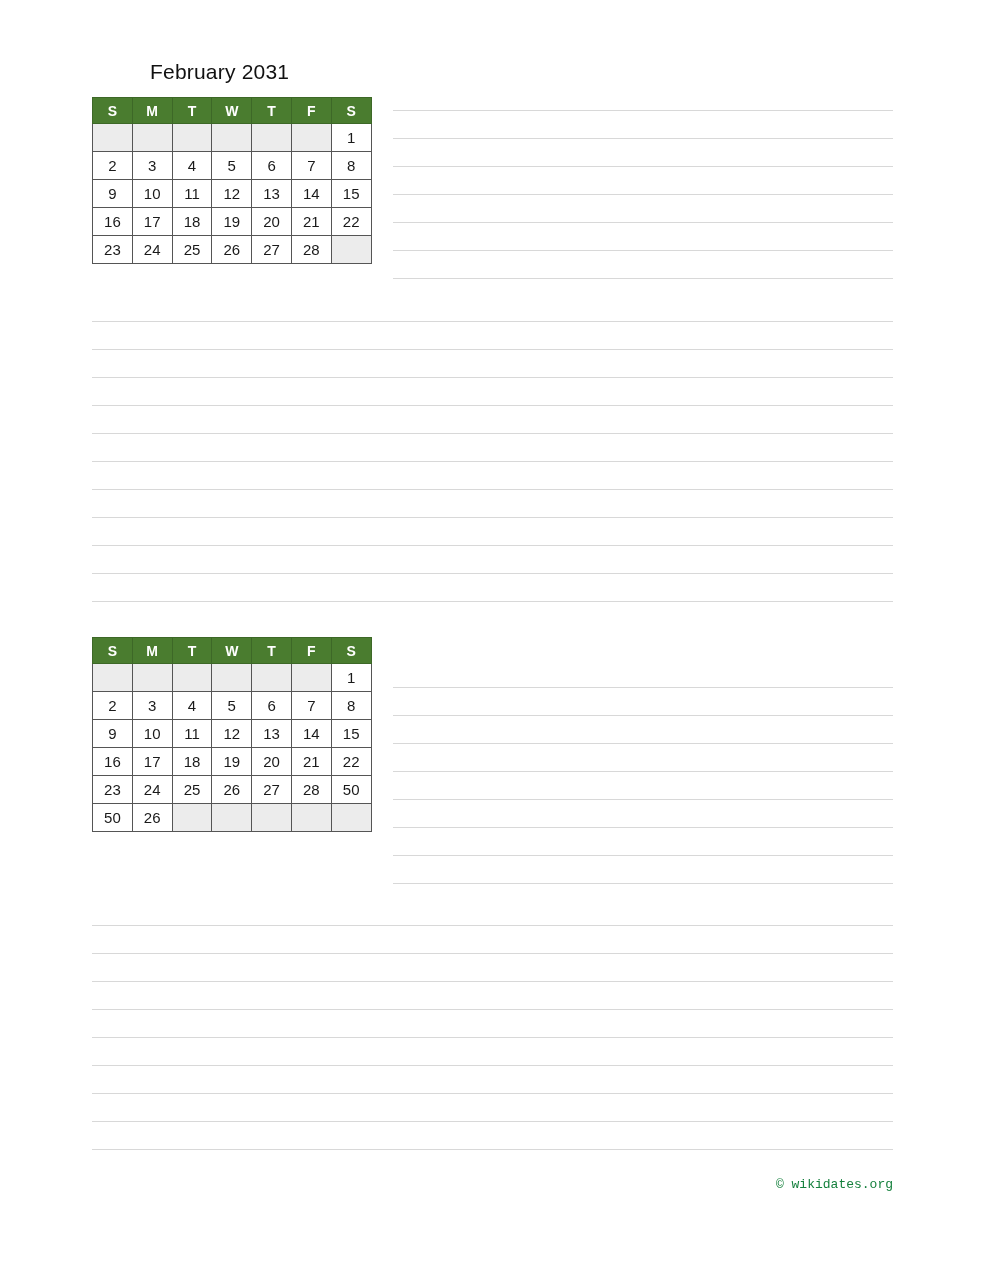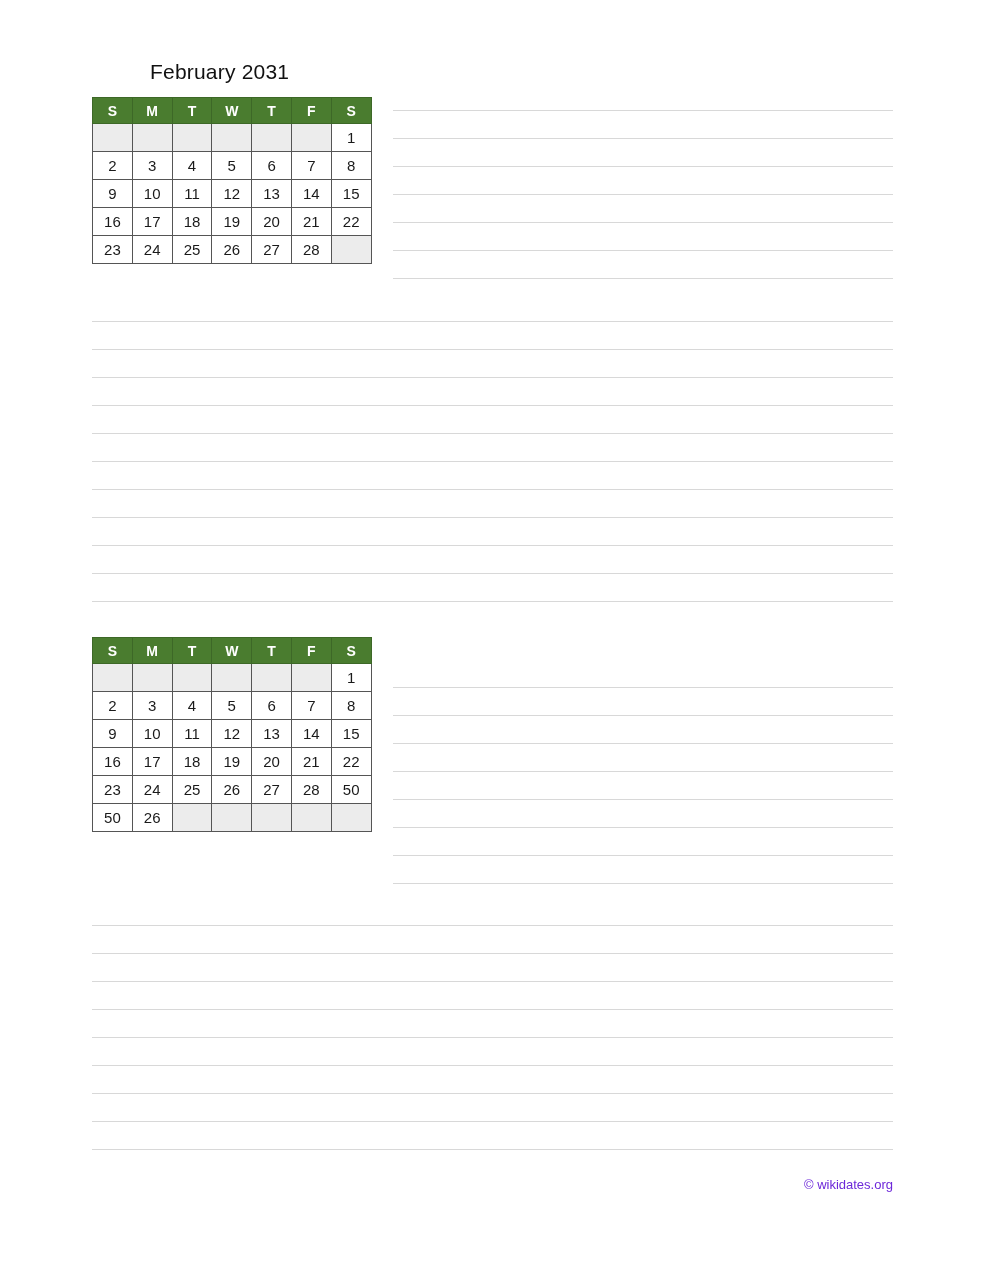--- a/index.html
+++ b/index.html
@@ -72,22 +72,22 @@
     position: absolute;
     height: 0;
     border-top: 1px solid #d8d8d8;
   }
 
   .credit {
     position: absolute;
     right: 96px;
     bottom: 88px;
     font-size: 13px;
-    color: #6d28d9;
-    font-family: Liberation Sans, sans-serif;
+    color: #15803d;
+    font-family: Liberation Mono, monospace;
   }
 </style>
 </head>
 <body>
 
 <div class="page">
 
   <div class="month-block" id="block-0">
     <div class="month-title">February 2031</div>
     <table class="cal">

